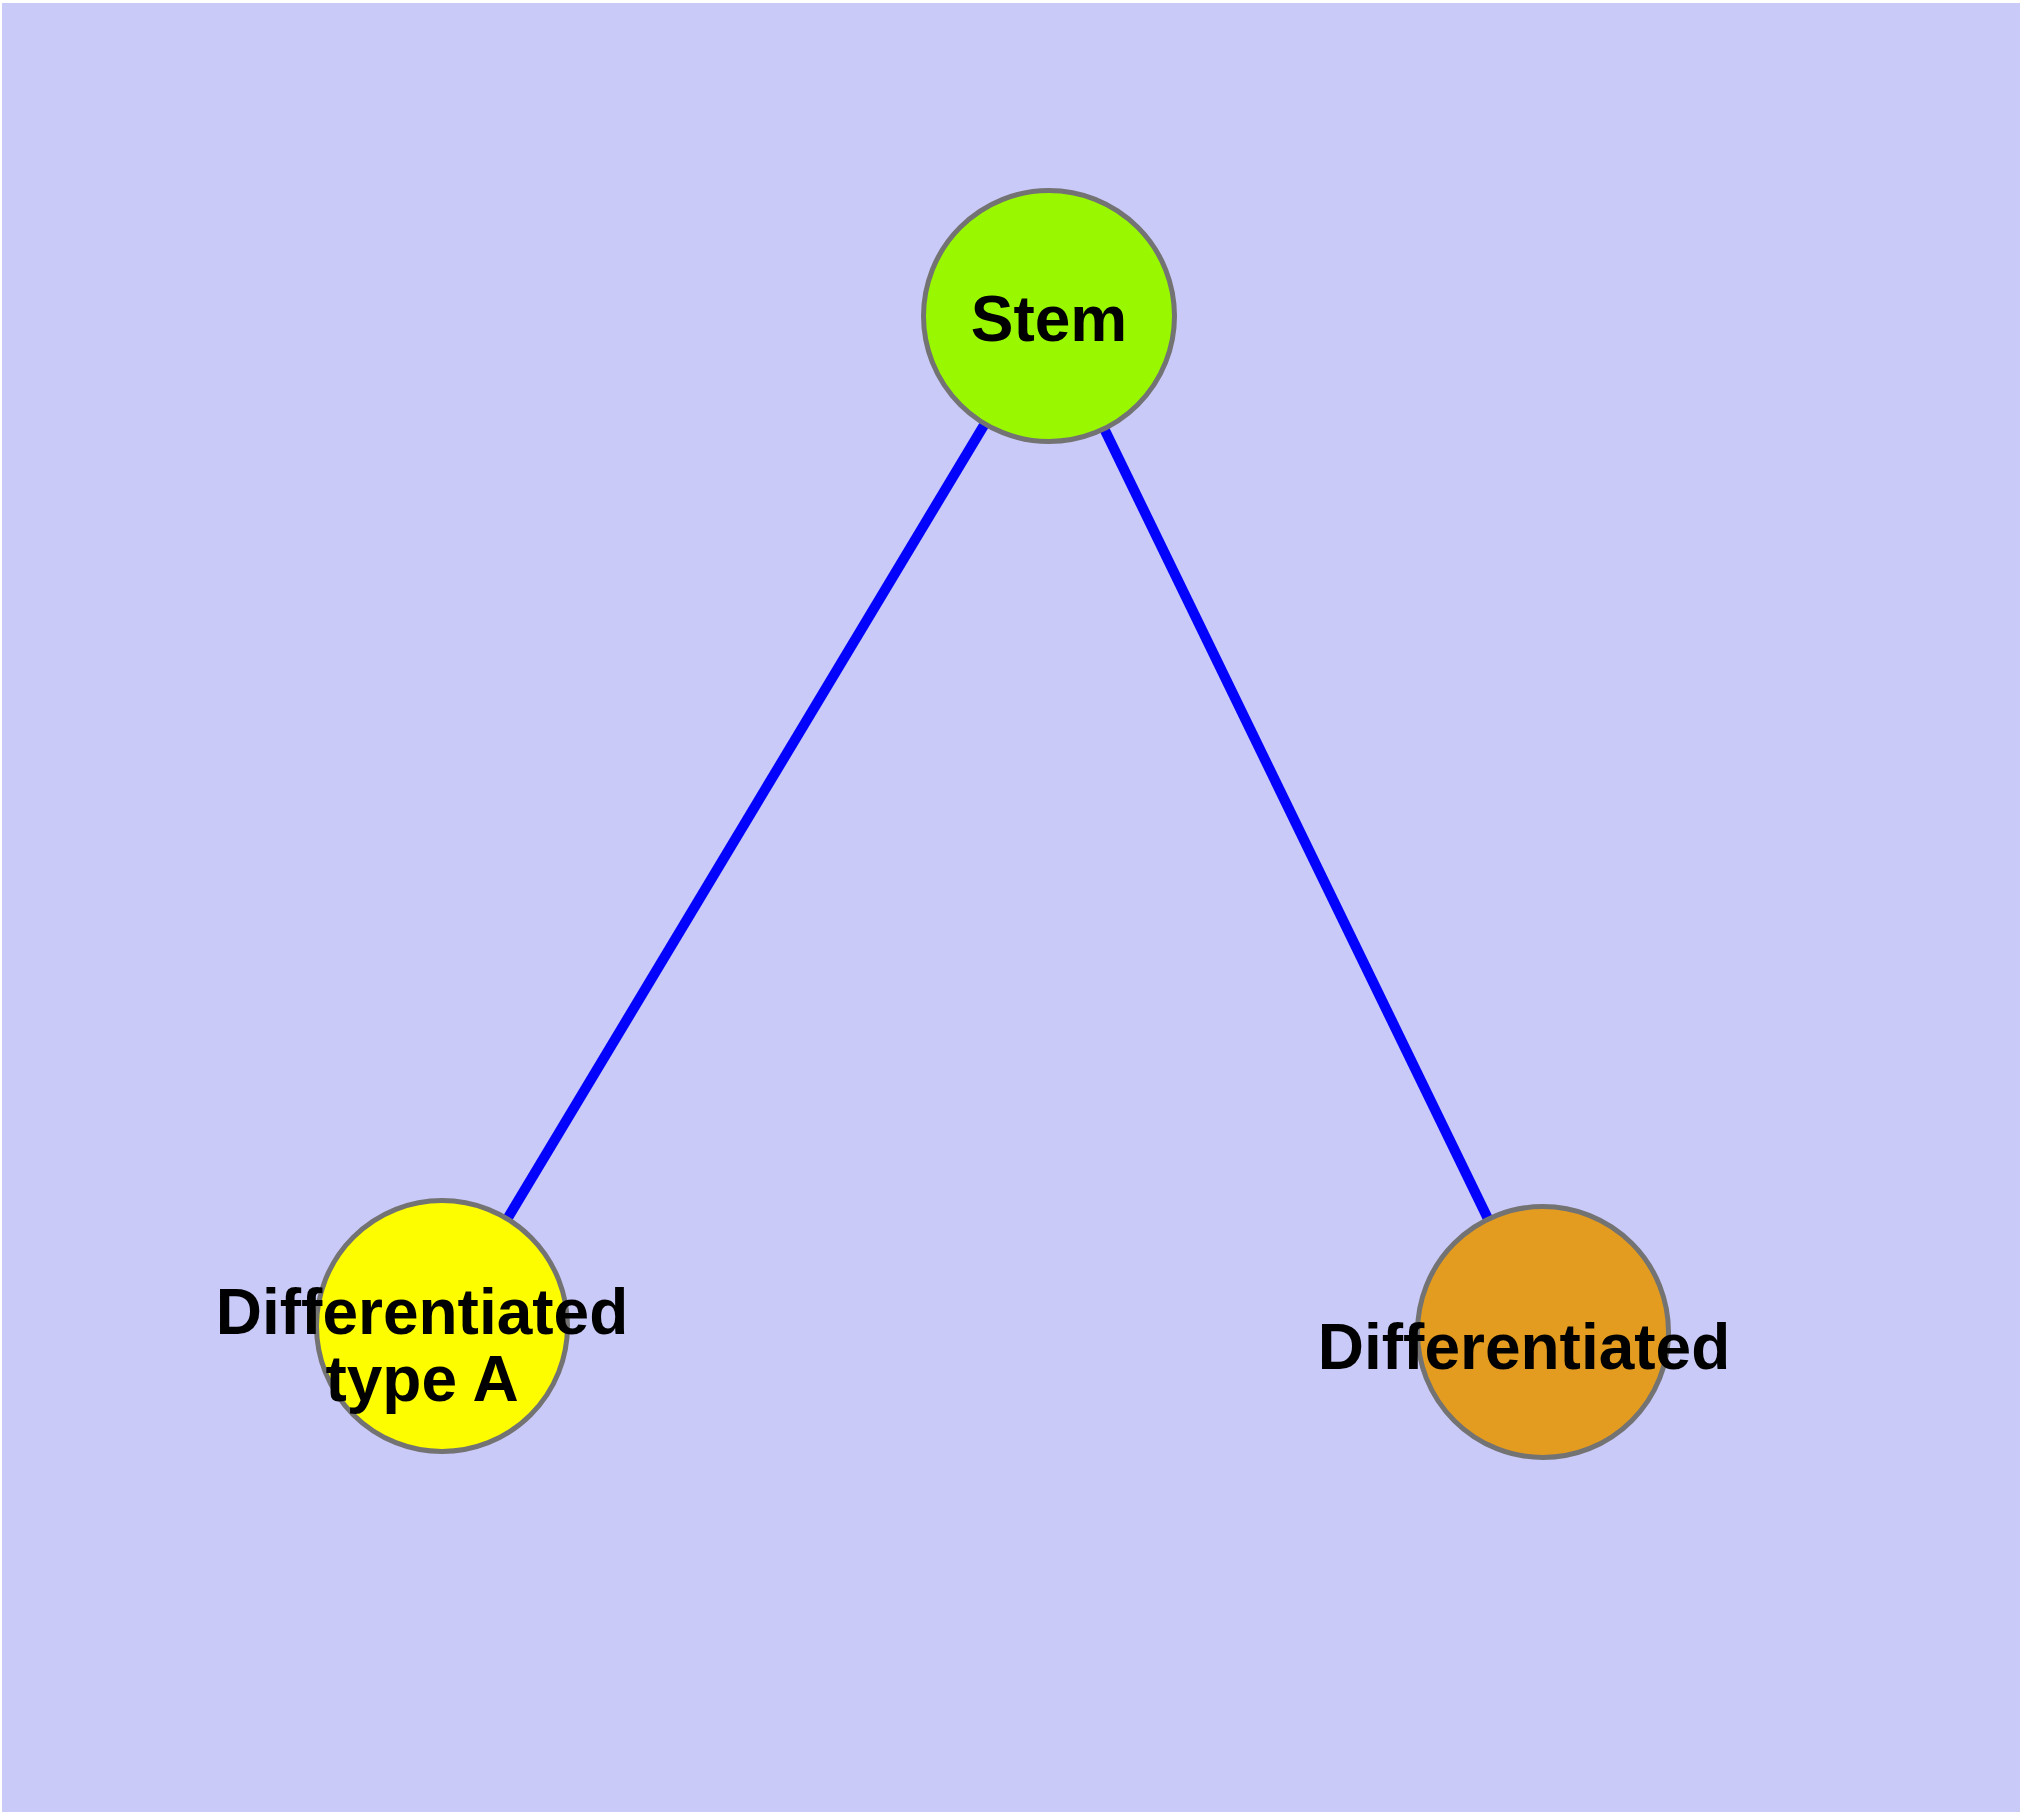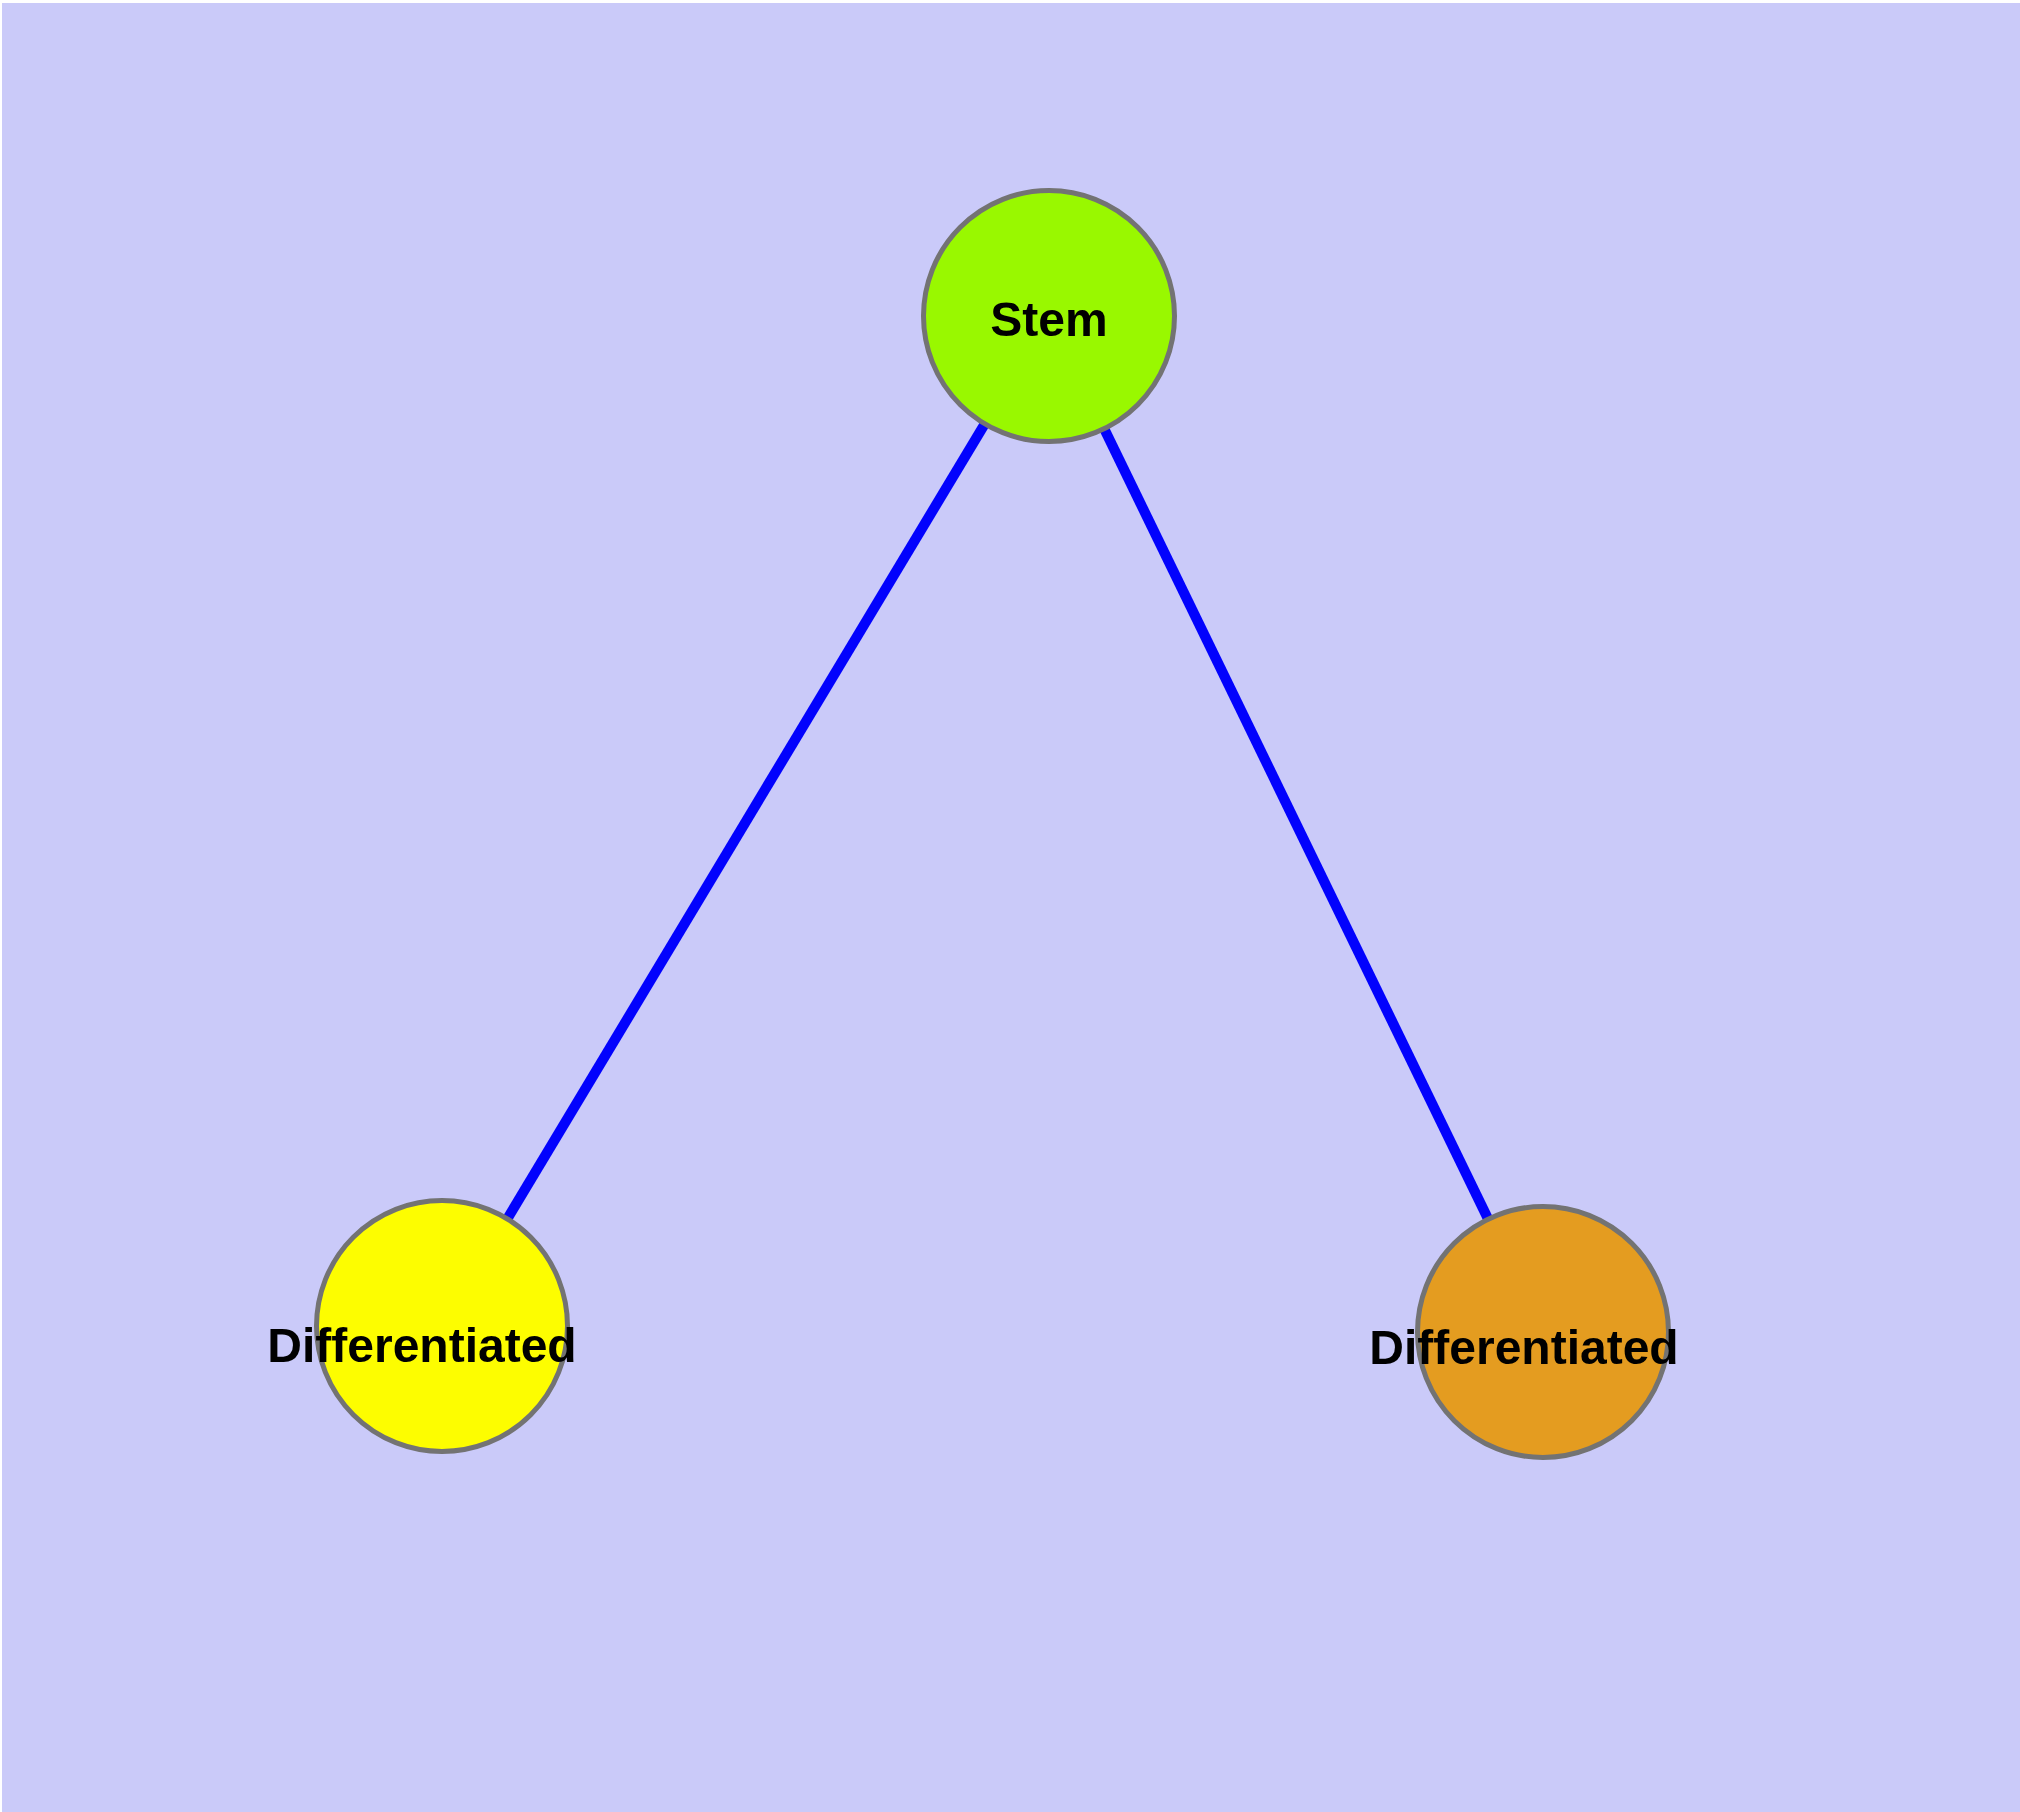--- a/index.html
+++ b/index.html
@@ -38,21 +38,21 @@
     border: 5.1px solid #737373;
     border-radius: 50%;
   }
   .node-stem { left: 921px; top: 188px; }
   .node-a    { left: 314px;  top: 1198px; }
   .node-b    { left: 1415px; top: 1204px; }
   .node-label {
     position: absolute;
     transform: translate(-50%, -50%);
     font-weight: 700;
-    font-size: 48px;
+    font-size: 64px;
     line-height: 1.05;
     color: #000000;
     text-align: center;
     white-space: nowrap;
   }
   .node-label span { display: block; }
   .label-stem { left: 1049px; top: 320px; }
   .label-a    { left: 422px;  top: 1346px; }
   .label-b    { left: 1524px; top: 1348px; }
 </style>
@@ -71,18 +71,19 @@
 <div class="node node-a" style="background: rgb(253, 253, 0);"></div>
 
 <div class="node node-b" style="background: rgb(228, 156, 32);"></div>
 
 <div class="node-label label-stem">
   <span>Stem</span>
 </div>
 
 <div class="node-label label-a">
   <span>Differentiated</span>
+  <span>type A</span>
 </div>
 
 <div class="node-label label-b">
   <span>Differentiated</span>
 </div>
 
 
 </body></html>

